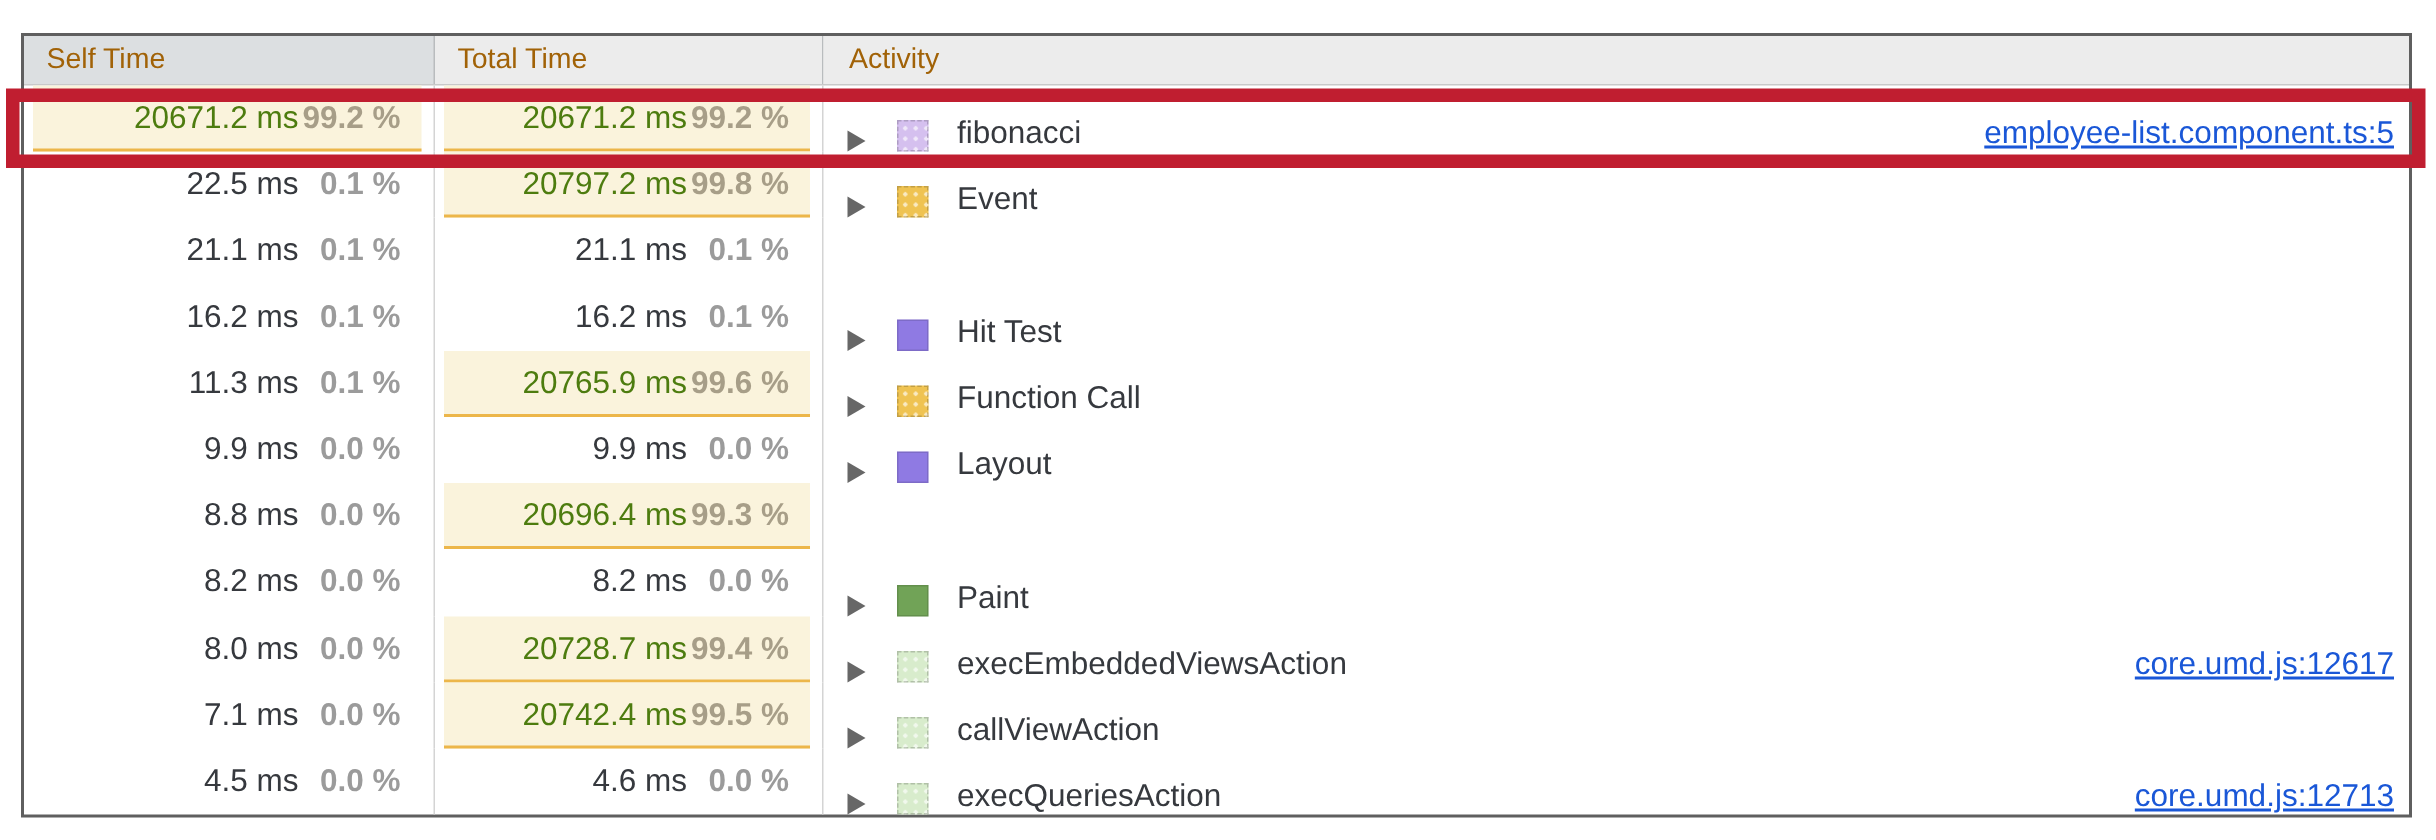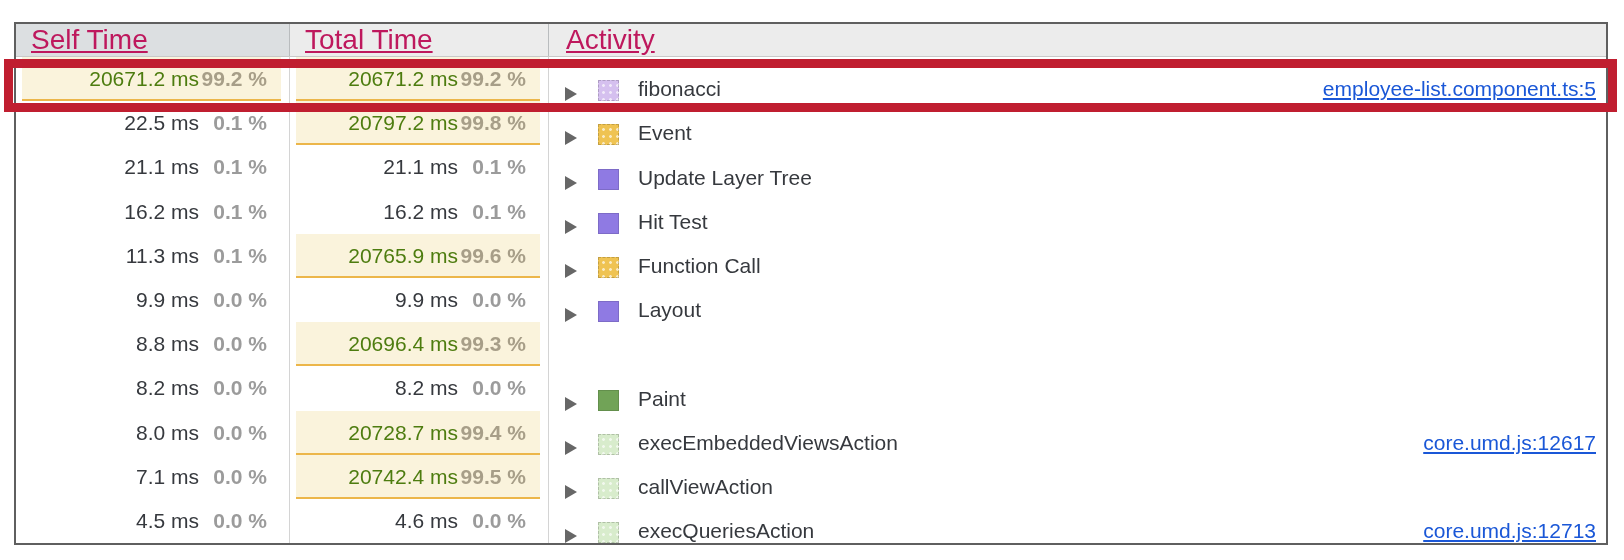--- a/index.html
+++ b/index.html
@@ -1,22 +1,22 @@
 <!DOCTYPE html>
 <html style="--hl-bg: #faf3dc; --hl-border: #ecb64a; --link-color: #1a57d7; --annot-color: #c01e30;"><head>
 <meta charset="utf-8">
 <style>
   html,body{margin:0;padding:0;background:#ffffff;width:1624px;height:560px;overflow:hidden;
     font-family:"Liberation Sans","DejaVu Sans",sans-serif;}
   .stage{position:absolute;left:14px;top:22px;width:1594px;height:523px;
     border:2px solid #5f5f5f;box-sizing:border-box;background:#fff;}
   
   .header-row{display:flex;height:33px;border-bottom:1px solid #c9c9c9;box-sizing:border-box;}
-  .hcell{display:flex;align-items:center;box-sizing:border-box;font-size:28px;color:#be185d;
-    background:#ececec;border-right:1px solid #b9bcbe;padding-left:15px;text-decoration:underline;}
+  .hcell{display:flex;align-items:center;box-sizing:border-box;font-size:19px;color:#a16207;
+    background:#ececec;border-right:1px solid #b9bcbe;padding-left:15px;}
   .hcell.sorted{background:#dcdfe1;}
   .hcell.self{width:274px;}
   .hcell.total{width:259px;}
   .hcell.activity{flex:1;border-right:none;padding-left:17px;}
   
   .row{display:flex;height:44.2px;box-sizing:border-box;}
   .cell{box-sizing:border-box;height:100%;}
   .cell.num{border-right:1px solid #d4d4d4;}
   .cell.self{width:274px;}
   .cell.total{width:259px;}
@@ -101,26 +101,20 @@
         <span class="ms">21.1 ms</span>
         <span class="pct">0.1 %</span>
       </div>
     </div>
     <div class="cell num total">
       <div class="num-inner">
         <span class="ms">21.1 ms</span>
         <span class="pct">0.1 %</span>
       </div>
     </div>
-    <div class="cell activity">
-      <span class="arrow"></span>
-      <span class="swatch" style="background-color: rgb(143, 122, 227);"></span>
-      <span class="label">Update Layer Tree</span>
-
-    </div>
   </div>
 
   <div class="row">
     <div class="cell num self">
       <div class="num-inner">
         <span class="ms">16.2 ms</span>
         <span class="pct">0.1 %</span>
       </div>
     </div>
     <div class="cell num total">

